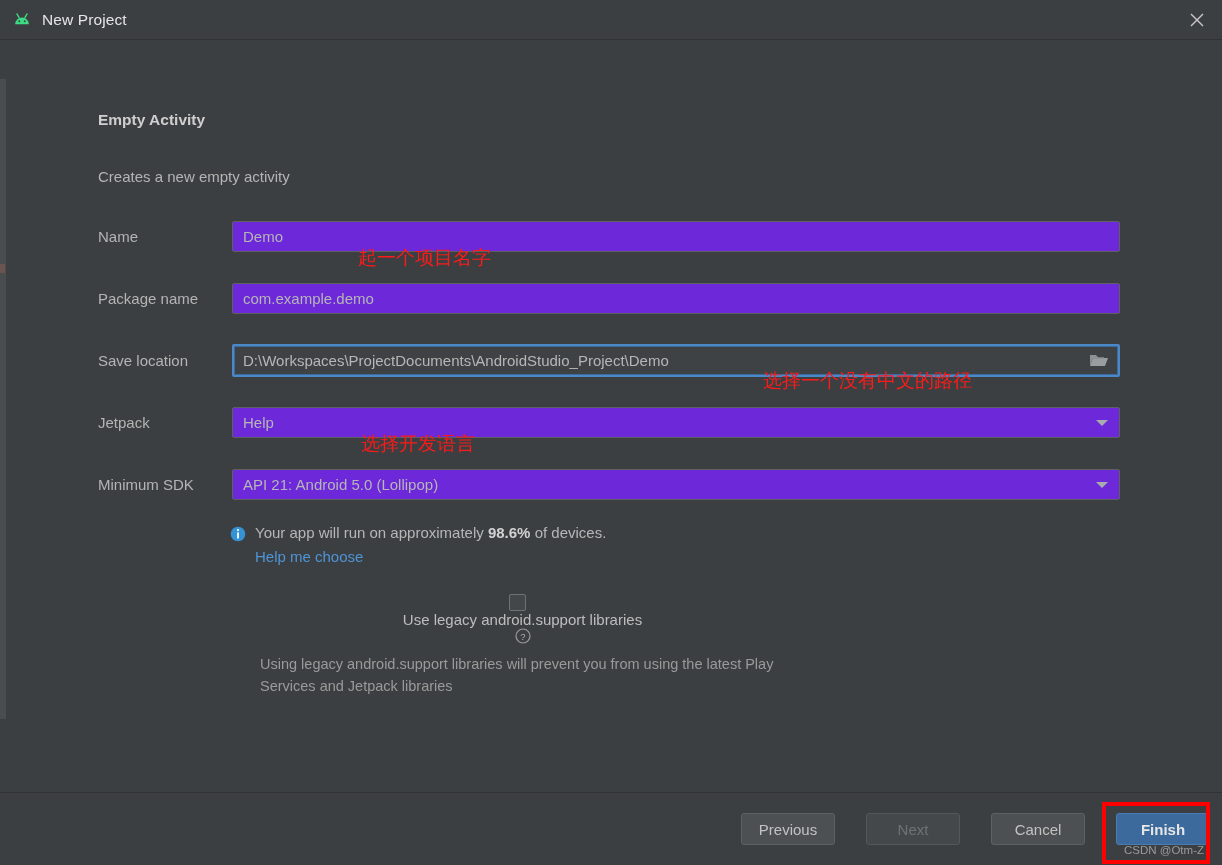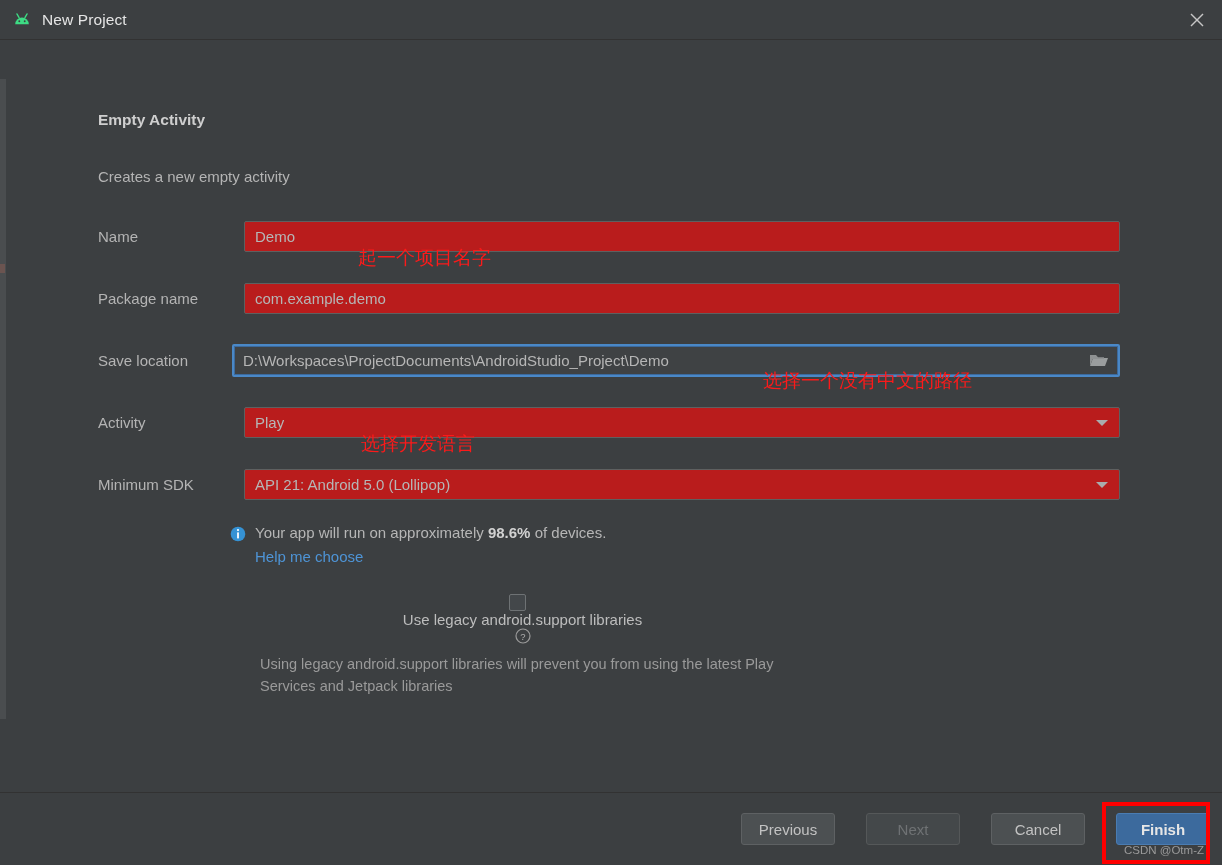--- a/index.html
+++ b/index.html
@@ -127,21 +127,21 @@
     position: relative;
     flex: 1;
     height: 31px;
     background: #45494a;
     border: 1px solid #5e6060;
     border-radius: 2px;
     display: flex;
     align-items: center;
     box-sizing: border-box;
   }
-  .field.plain { background: #b91c1c; margin-left: 12px; }
+  .field.plain { background: #6d28d9; }
   .field-text {
     padding-left: 10px;
     font-size: 15px;
     color: #b6b6b6;
     white-space: nowrap;
     overflow: hidden;
   }
   .field.focused {
     border: 2px solid #4a88c7;
     background: #3f4244;
@@ -385,23 +385,23 @@
             <svg width="20" height="16" viewBox="0 0 20 16">
               <path d="M1 13 L4 5 L19 5 L16 13 Z" fill="#9a9d9e"></path>
               <path d="M1 13 L1 2 L7 2 L9 4.2 L15 4.2 L15 6 L3.6 6 Z" fill="#8e9192"></path>
             </svg>
           </div>
         </div>
       </div>
       <div class="annot" style="left:757px; top:309px;">选择一个没有中文的路径</div>
 
       <div class="row" style="top:367px;">
-        <div class="row-label">Activity</div>
+        <div class="row-label">Jetpack</div>
         <div class="field plain">
-          <div class="field-text">Play</div>
+          <div class="field-text">Help</div>
           <div class="dropdown-arrow"></div>
         </div>
       </div>
       <div class="annot" style="left:355px; top:372px;">选择开发语言</div>
 
       <div class="row" style="top:429px;">
         <div class="row-label">Minimum SDK</div>
         <div class="field plain">
           <div class="field-text">API 21: Android 5.0 (Lollipop)</div>
           <div class="dropdown-arrow"></div>

